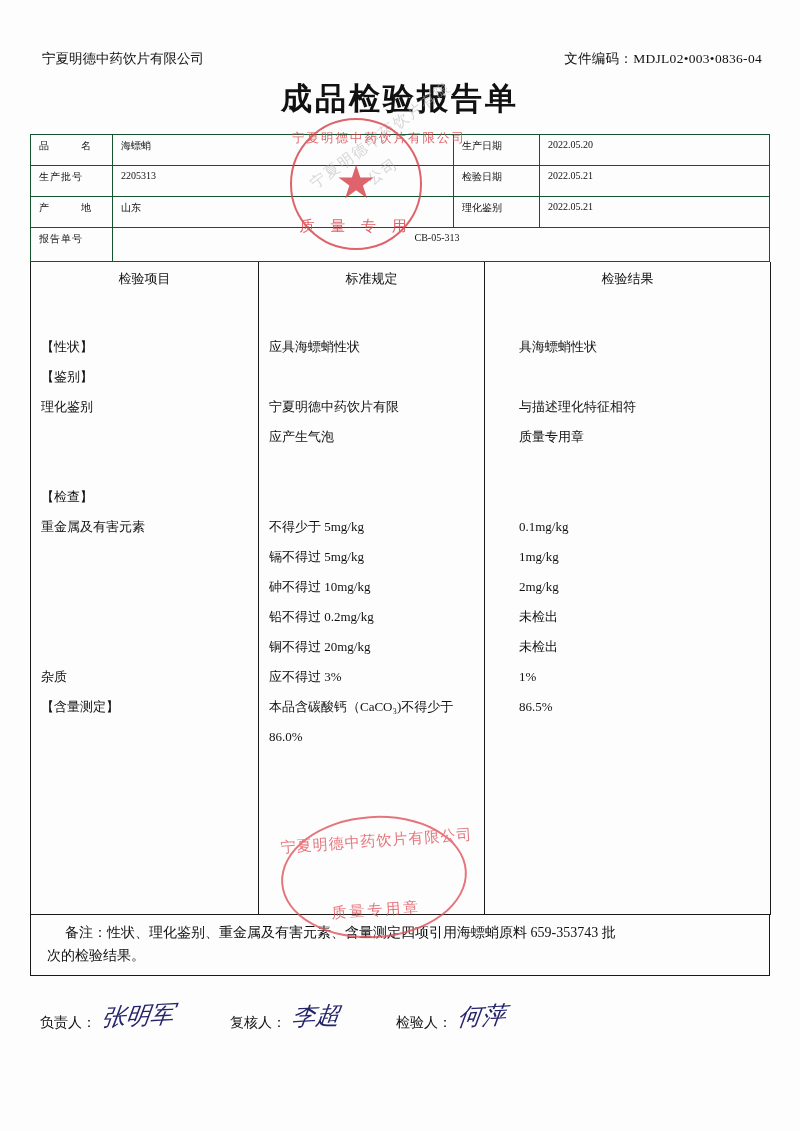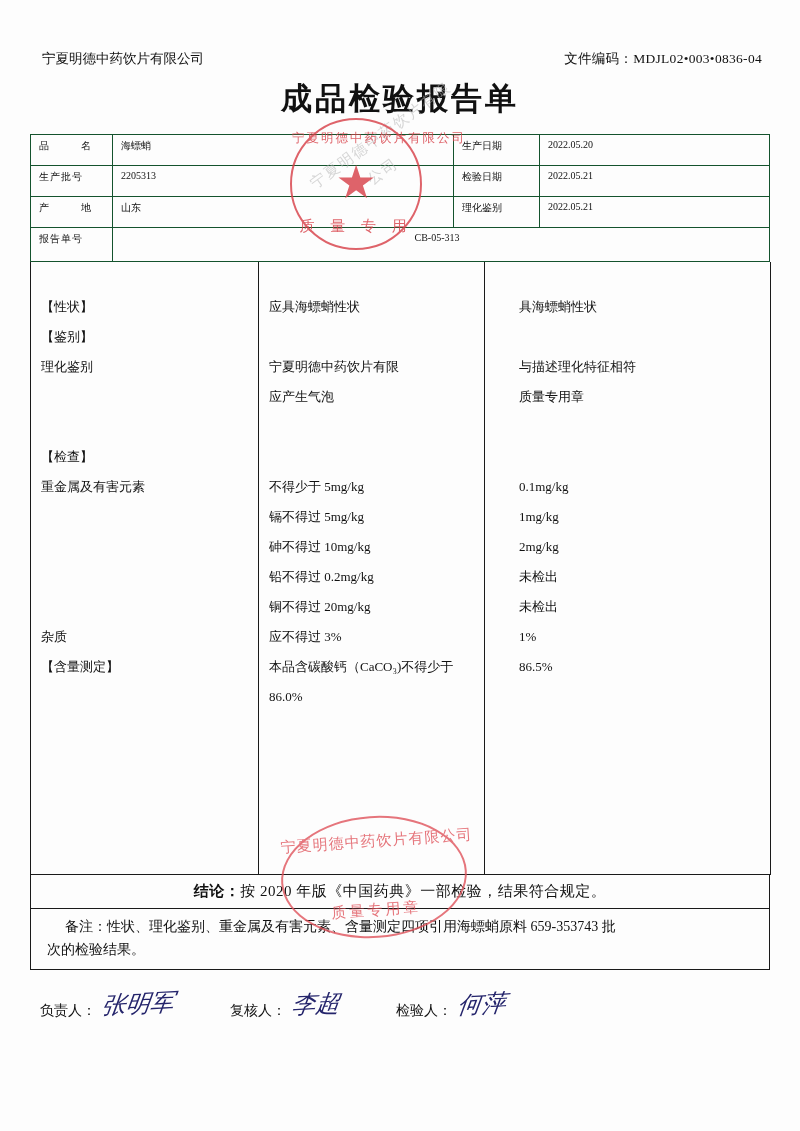--- a/index.html
+++ b/index.html
@@ -116,21 +116,21 @@
     font-size: 14px;
     line-height: 1.65;
     padding: 6px 16px 8px 16px;
     text-indent: 0;
   }
   .concl .c2 .ind { padding-left: 18px; }
 
   
   .sigs {
     display: flex;
-    margin-top: 18px;
+    margin-top: 24px;
     padding-left: 10px;
     font-size: 14px;
     align-items: flex-start;
   }
   .sigs .sigblock { display: flex; align-items: flex-end; }
   .sigs .sigblock .nm {
     font-family: "DejaVu Serif", serif;
     font-style: italic;
     color: #24246b;
     font-size: 24px;
@@ -251,20 +251,25 @@
     </tr>
     <tr class="reportno">
       <td class="lbl sp2">报告单号</td>
       <td class="rn-val" colspan="3">CB-05-313</td>
     </tr>
   </tbody>
     </table>
 
   <table class="grid">
     <tbody>
+        <tr>
+      <td class="col1 colhead">检验项目</td>
+      <td class="col2 colhead">标准规定</td>
+      <td class="col3 colhead">检验结果</td>
+    </tr>
     <tr class="gridbody">
       <td class="col1">
         <div class="cellstack">
           <div class="ln"></div>
           <div class="ln">【性状】</div>
           <div class="ln">【鉴别】</div>
           <div class="ln">理化鉴别</div>
           <div class="ln"></div>
           <div class="ln"></div>
           <div class="ln">【检查】</div>
@@ -315,25 +320,20 @@
           <div class="ln pl34">86.5%</div>
           <div class="ln pl34"></div>
         </div>
       </td>
     </tr>
   </tbody>
     </table>
 
   <table class="concl">
     <tbody>
-        <tr>
-      <td class="c1">
-        <b>结论：</b><span>按 2020 年版《中国药典》一部检验，结果符合规定。</span>
-      </td>
-    </tr>
     <tr>
       <td class="c2">
         <span class="ind">备注：</span><span>性状、理化鉴别、重金属及有害元素、含量测定四项引用海螵蛸原料 659-353743 批</span><br>
         <span>次的检验结果。</span>
       </td>
     </tr>
   </tbody>
     </table>
 
   <div class="sigs">

